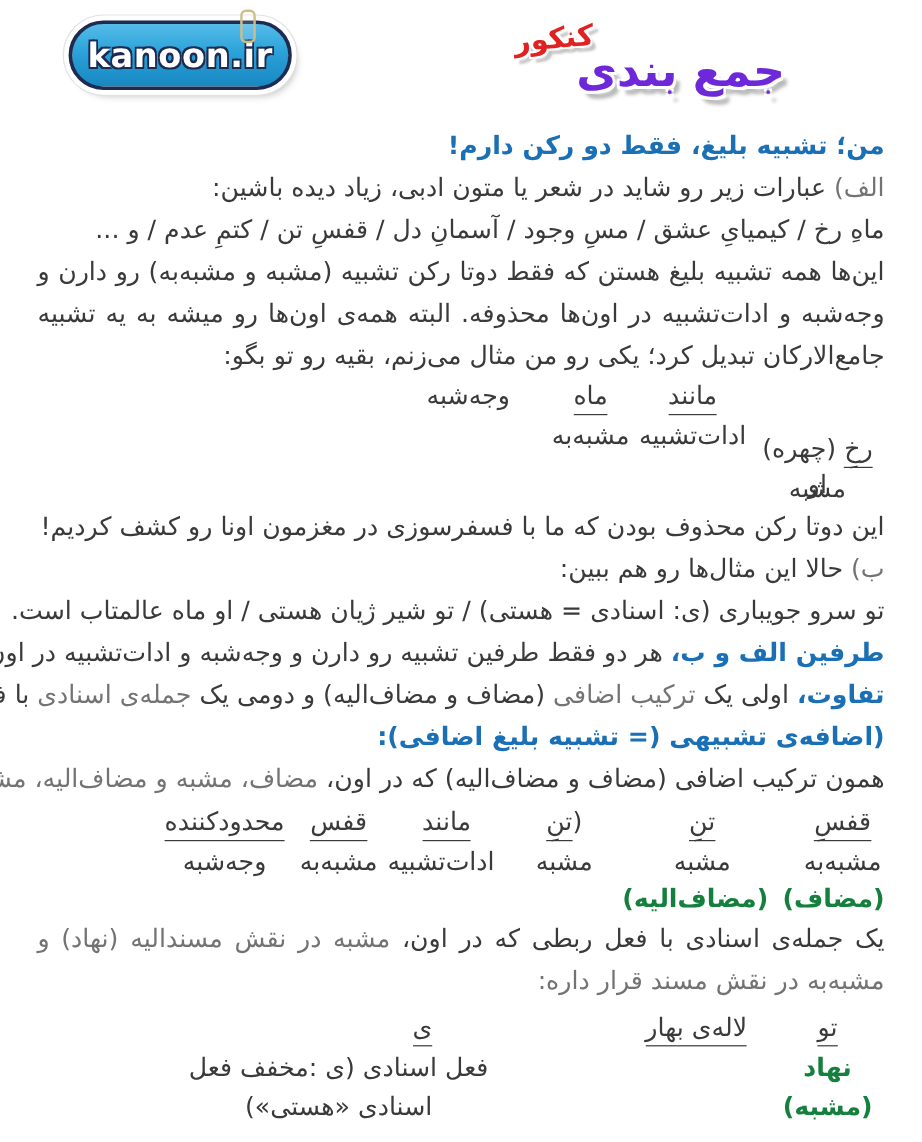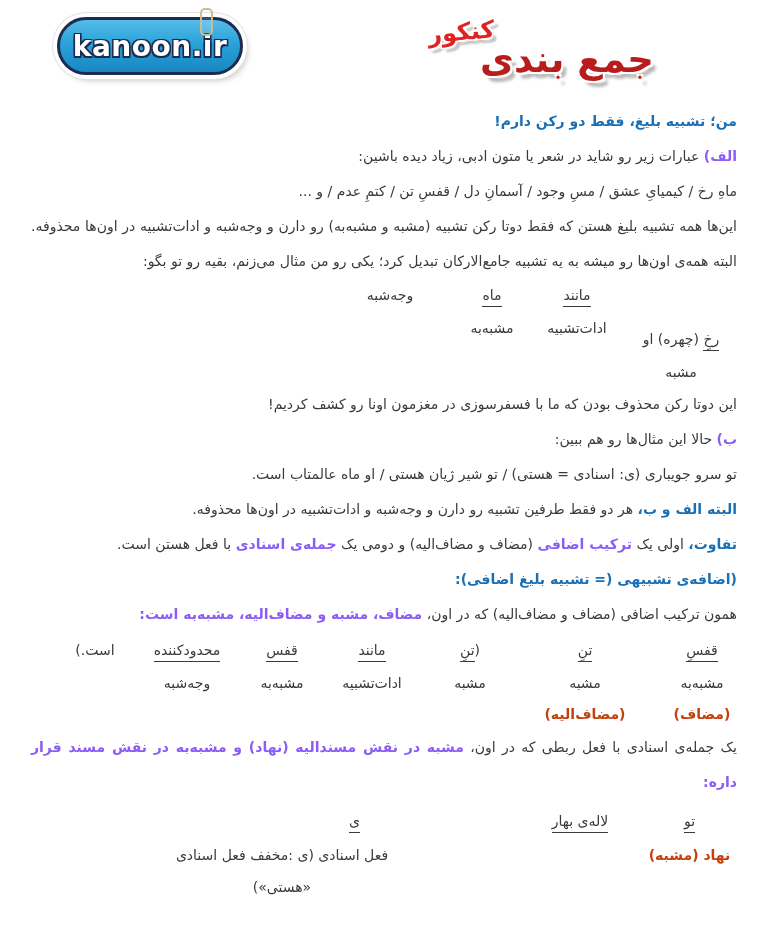--- a/index.html
+++ b/index.html
@@ -15,34 +15,34 @@
     border:3px solid #1d2b50; border-radius:29px;
     box-shadow:0 0 0 4px #ffffff, 0 0 0 5px #e2e2e2, 4px 5px 6px rgba(120,120,120,.45);
     display:flex; align-items:center; justify-content:center; direction:ltr; }
   .kanoon-pill .txt { color:#fff; font-size:28px; font-weight:bold; letter-spacing:.5px;
     text-shadow:1.5px 1.5px 0 #1d2b50,-1.5px 1.5px 0 #1d2b50,1.5px -1.5px 0 #1d2b50,-1.5px -1.5px 0 #1d2b50; }
   .paperclip { position:absolute; top:-12px; left:140px; width:9px; height:24px;
     border:2.5px solid #cdbd8a; border-radius:5px; background:rgba(255,255,255,.15); }
 
   .brand { position:absolute; top:20px; left:428px; width:245px; height:68px; }
   .brand-main { position:absolute; top:18px; left:52px; font-size:37px; font-weight:bold;
-    color:#b91c1c; white-space:nowrap;
+    color:#6d28d9; white-space:nowrap;
     text-shadow:2px 2px 0 #fff,-2px 2px 0 #fff,2px -2px 0 #fff,-2px -2px 0 #fff,5px 6px 3px #b9b9b9; }
   .brand-accent { position:absolute; top:-2px; left:0; font-size:24px; font-weight:bold;
     color:#e02222; white-space:nowrap; transform:rotate(-5deg);
     text-shadow:1.5px 1.5px 0 #fff,-1.5px 1.5px 0 #fff,1.5px -1.5px 0 #fff,-1.5px -1.5px 0 #fff,4px 5px 2px #c4c4c4; }
 
   
   .content { position:absolute; top:104px; right:0; left:0; padding:0 31px;
-    font-size:14px; line-height:35px; }
+    font-size:21px; line-height:35px; }
   .line { white-space:nowrap; }
   .just { text-align:justify; }
   .blue  { color:#1a6fb5; font-weight:bold; }
-  .red   { color:#8b5cf6; font-weight:bold; }
-  .purple{ color:#c2410c; font-weight:bold; }
+  .red   { color:#737373; font-weight:normal; }
+  .purple{ color:#15803d; font-weight:bold; }
   p { margin:0; }
 
   
   .u { border-bottom:1.6px solid #3a3a3a; padding-bottom:3px; }
 
   
   .xtable { display:flex; direction:rtl; }
   .xcol { text-align:center; }
   .xword { line-height:30px; height:33px; }
   .xlabel { line-height:30px; height:30px; }
@@ -113,21 +113,21 @@
         <div class="xlabel">وجه‌شبه</div>
       </div>
     </div>
 
     <p class="line">این دوتا رکن محذوف بودن که ما با فسفرسوزی در مغزمون اونا رو کشف کردیم!</p>
 
     <p class="line"><span class="red">ب)</span><span> حالا این مثال‌ها رو هم ببین:</span></p>
 
     <p class="line">تو سرو جویباری (ی: اسنادی = هستی) / تو شیر ژیان هستی / او ماه عالمتاب است.</p>
 
-    <p class="line"><span class="blue">البته الف و ب،</span><span> هر دو فقط طرفین تشبیه رو دارن و وجه‌شبه و ادات‌تشبیه در اون‌ها محذوفه.</span></p>
+    <p class="line"><span class="blue">طرفین الف و ب،</span><span> هر دو فقط طرفین تشبیه رو دارن و وجه‌شبه و ادات‌تشبیه در اون‌ها محذوفه.</span></p>
 
     <p class="line"><span class="blue">تفاوت،</span><span> اولی یک </span><span class="red">ترکیب اضافی</span><span> (مضاف و مضاف‌الیه) و دومی یک </span><span class="red">جمله‌ی اسنادی</span><span> با فعل هستن است.</span></p>
 
     <p class="line blue">(اضافه‌ی تشبیهی (= تشبیه بلیغ اضافی):</p>
 
     <p class="line"><span>همون ترکیب اضافی (مضاف و مضاف‌الیه) که در اون، </span><span class="red">مضاف، مشبه و مضاف‌الیه، مشبه‌به است:</span></p>
 
     <div class="xtable t2">
       <div class="xcol c0">
         <div class="xword"><span class="u">قفسِ</span></div>
@@ -148,24 +148,20 @@
         <div class="xlabel">ادات‌تشبیه</div>
       </div>
       <div class="xcol c4">
         <div class="xword"><span class="u">قفس</span></div>
         <div class="xlabel">مشبه‌به</div>
       </div>
       <div class="xcol c5">
         <div class="xword"><span class="u">محدودکننده</span></div>
         <div class="xlabel">وجه‌شبه</div>
       </div>
-      <div class="xcol c6">
-        <div class="xword"><span>است.)</span></div>
-        <div class="xlabel"></div>
-      </div>
     </div>
 
 
     <p class="just"><span>یک جمله‌ی اسنادی با فعل ربطی که در اون، </span><span class="red">مشبه در نقش مسندالیه (نهاد) و مشبه‌به در نقش مسند قرار داره:</span></p>
 
     <div class="xtable t3">
       <div class="xcol c0">
         <div class="xword"><span class="u">تو</span></div>
         <div class="xlabel purple">نهاد (مشبه)</div>
       </div>

